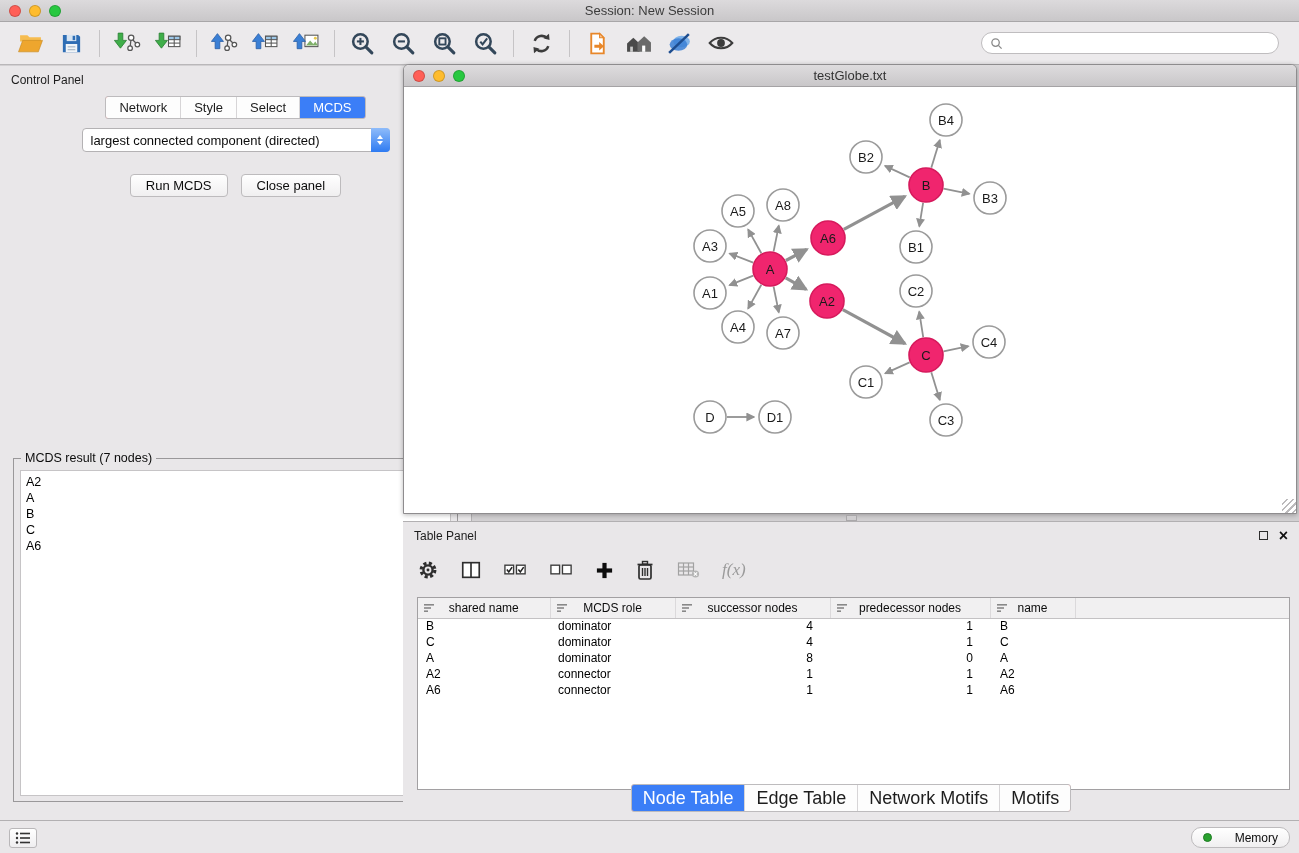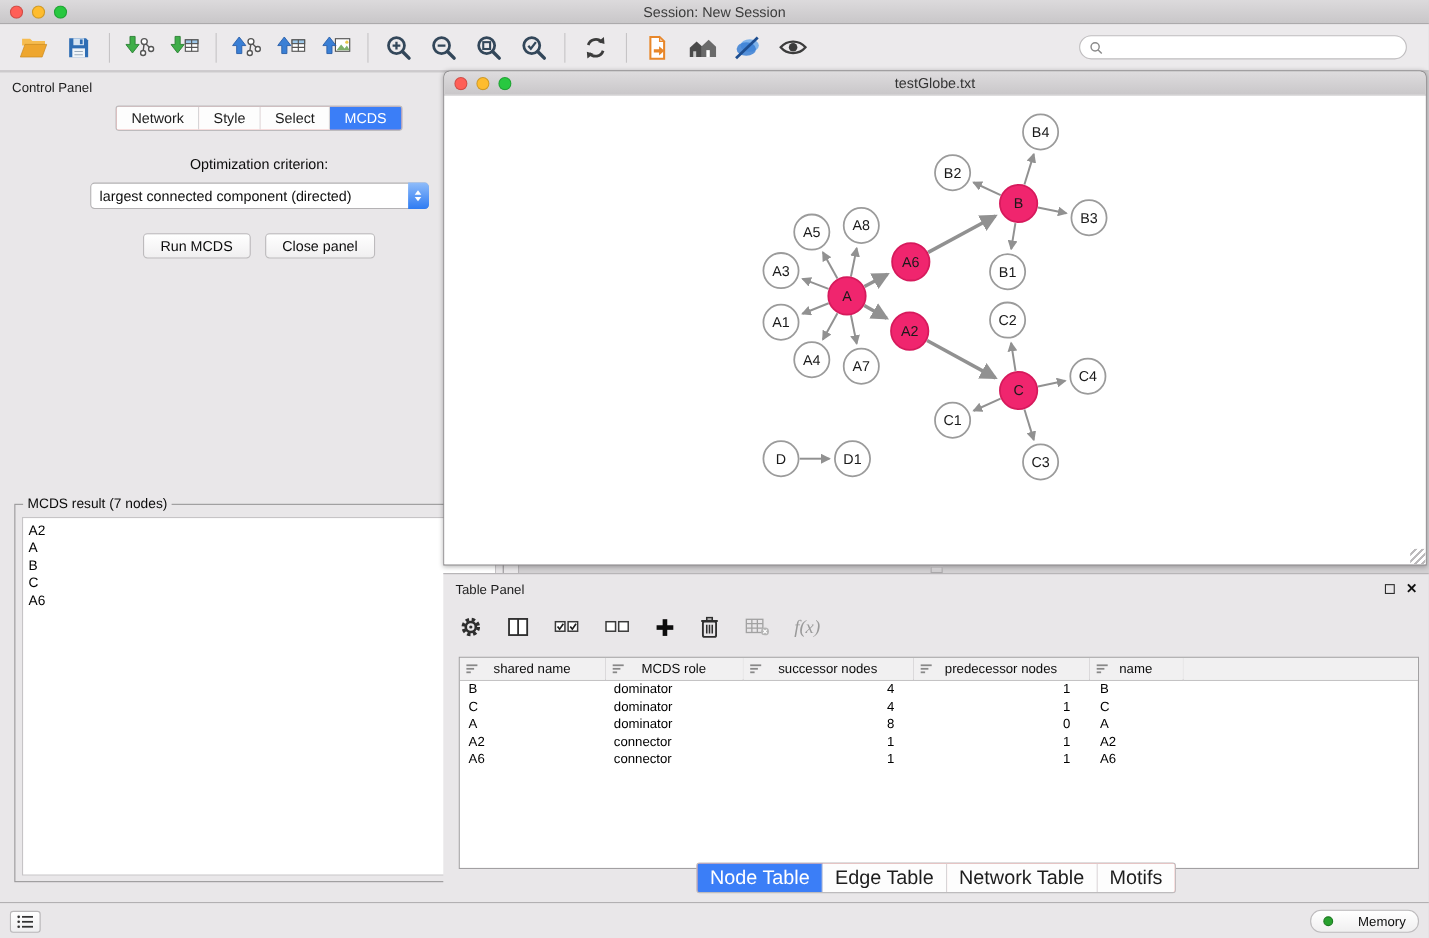--- a/index.html
+++ b/index.html
@@ -240,21 +240,20 @@
     </span>
   </div>
   <div class="seg-row">
     <div class="seg-wrap">
       <div class="seg">Network</div>
       <div class="seg">Style</div>
       <div class="seg">Select</div>
       <div class="seg active">MCDS</div>
     </div>
   </div>
-  <div class="opt-label">Optimization criterion:</div>
   <div class="combo">
     <span class="combo-text">largest connected component (directed)</span>
     <span class="stepper">
         <span class="arr-up"></span>
         <span class="arr-dn"></span>
       </span>
   </div>
   <div class="btn-row">
     <button class="mac-btn">Run MCDS</button>
     <button class="mac-btn">Close panel</button>
@@ -561,21 +560,21 @@
             <td class="c4">A6</td>
             <td class="c5"></td>
           </tr>
         </tbody>
     </table>
   </div>
   <div class="table-tabs">
     <div class="seg-wrap">
       <div class="seg active">Node Table</div>
       <div class="seg">Edge Table</div>
-      <div class="seg">Network Table</div>
+      <div class="seg">Network Motifs</div>
       <div class="seg">Motifs</div>
     </div>
   </div>
 </div>
 
 <div class="statusbar">
   <button class="list-btn">
     <svg width="16" height="14" viewBox="0 0 16 14">
       <circle cx="2" cy="2.5" r="1.2" fill="#333"></circle>
         <rect x="5" y="1.7" width="10" height="1.6" fill="#333"></rect>

